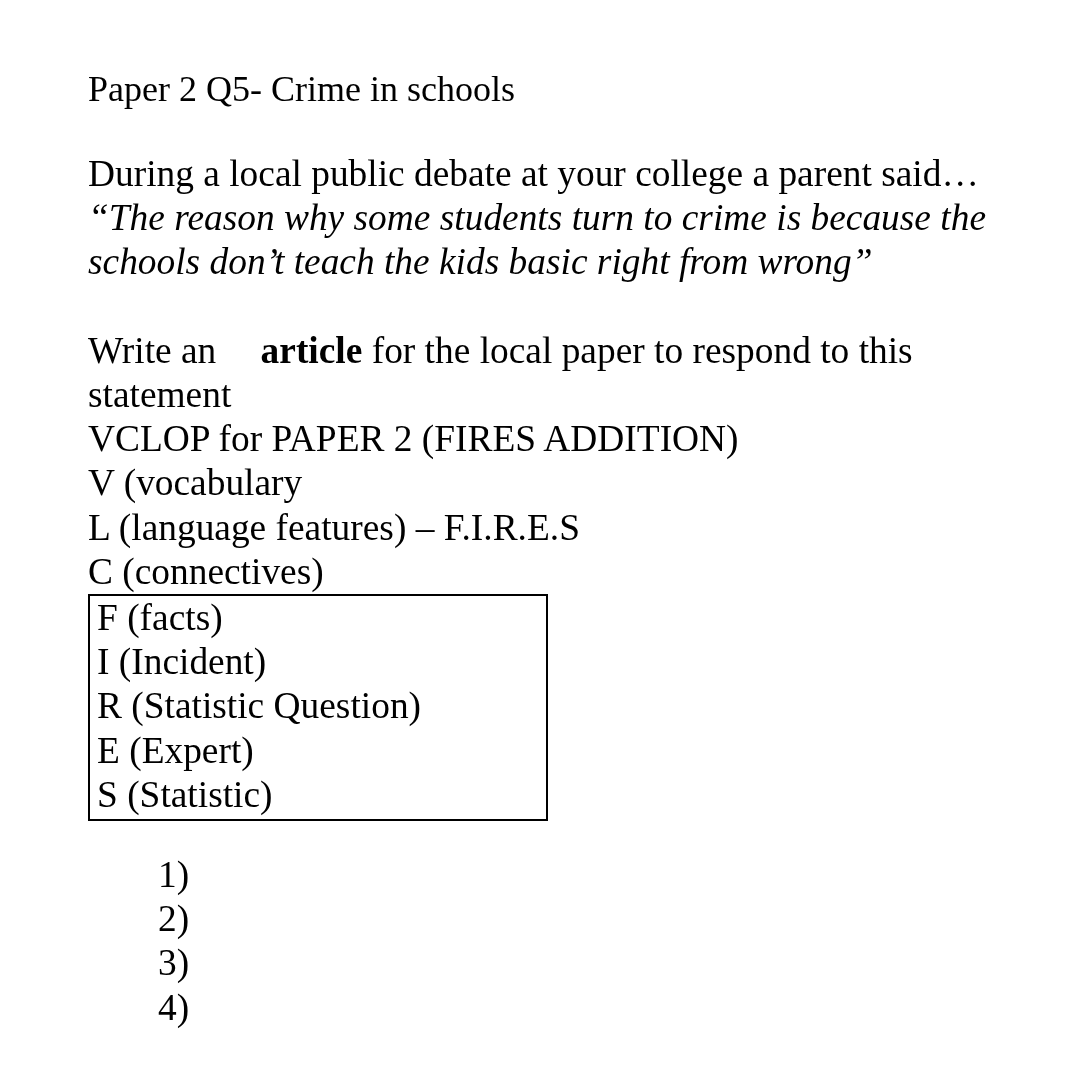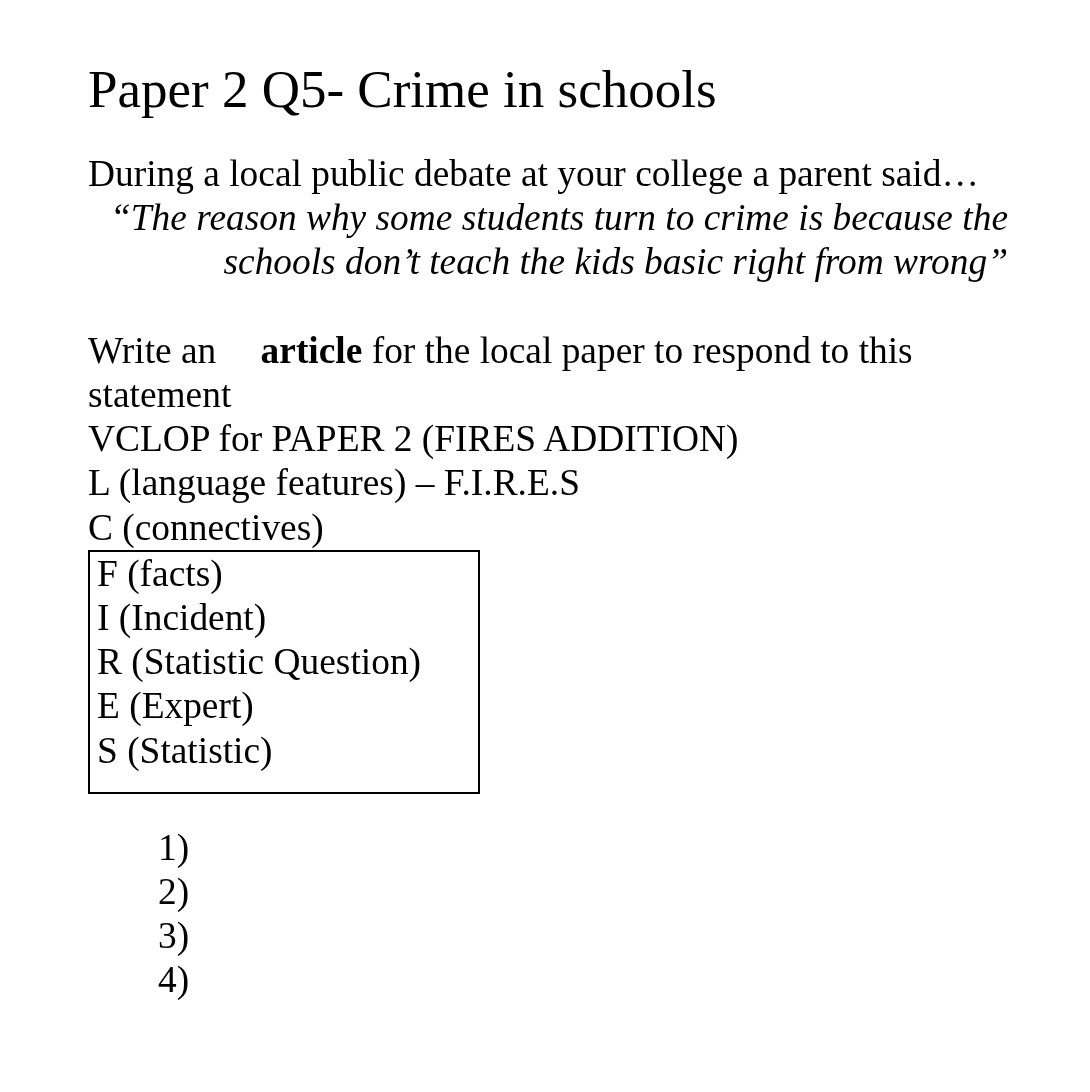--- a/index.html
+++ b/index.html
@@ -16,38 +16,38 @@
   }
   .page {
     box-sizing: border-box;
     width: 1090px;
     height: 1092px;
     padding: 63px 82px 0 88px;
     font-size: 37.4px;
     line-height: 44.2px;
   }
   .title {
-    font-size: 53px;
+    font-size: 36px;
     line-height: 52px;
     white-space: nowrap;
   }
   .sp-title { height: 37px; }
   .blank-line { height: 44.2px; }
   .sp-box { height: 32px; }
   .line { }
   .quote {
     font-style: italic;
-    text-align: right;
+    text-align: left;
   }
   .bold { font-weight: bold; margin-left: 35px; }
   .fires-box {
     box-sizing: border-box;
-    width: 392px;
+    width: 460px;
     border: 2px solid #000000;
-    padding: 0 0 19px 7px;
+    padding: 0 0 2px 7px;
   }
   .indent { padding-left: 70px; }
 </style>
 </head>
 <body style="background: rgb(255, 255, 255); color: rgb(0, 0, 0);">
 
 <div class="page">
 
   <div class="title">Paper 2 Q5- Crime in schools</div>
 
@@ -55,20 +55,21 @@
 
   <div class="line">During a local public debate at your college a parent said…</div>
 
   <div class="quote">“The reason why some students turn to crime is because the schools don’t teach the kids basic right from wrong”</div>
 
   <div class="blank-line"></div>
 
   <div class="line"><span>Write an </span><span class="bold">article</span><span> for the local paper to respond to this statement</span></div>
 
   <div class="line">VCLOP for PAPER 2 (FIRES ADDITION)</div>
+  <div class="line">V (vocabulary</div>
   <div class="line">L (language features) – F.I.R.E.S</div>
   <div class="line">C (connectives)</div>
 
   <div class="fires-box" style="border-color: rgb(0, 0, 0);">
     <div class="line">F (facts)</div>
     <div class="line">I (Incident)</div>
     <div class="line">R (Statistic Question)</div>
     <div class="line">E (Expert)</div>
     <div class="line">S (Statistic)</div>
   </div>

